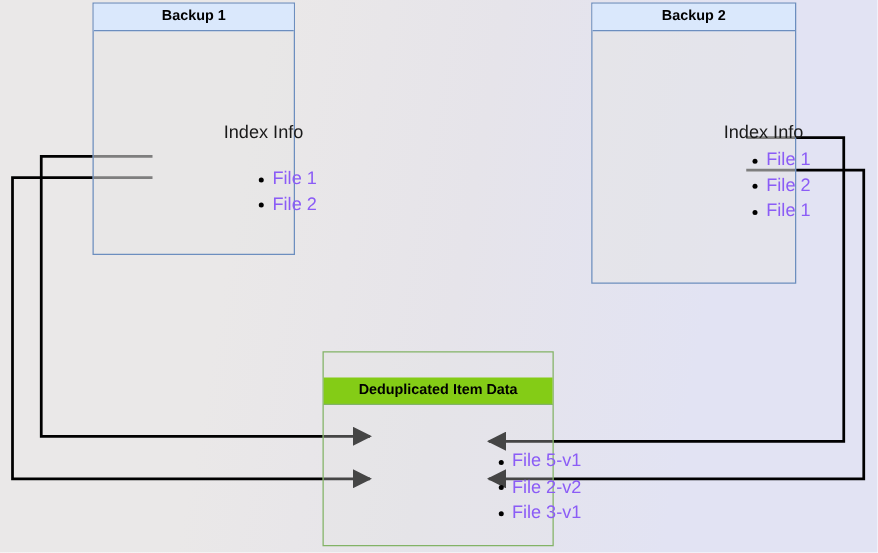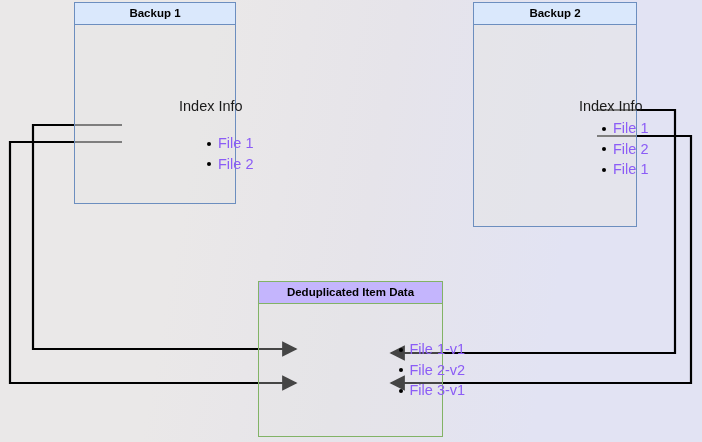--- a/index.html
+++ b/index.html
@@ -65,22 +65,23 @@
     background: #dae8fc;
     border-bottom-color: #6c8ebf;
   }
 
   
   .node.green {
     border-color: #82b366;
     background: rgba(230, 230, 230, 0.30);
   }
   .node.green .node-title {
-    background: #c4b5fd;
+    background: #84cc16;
     border-bottom-color: #82b366;
+    margin-top: 20px;
   }
 
   .section-label {
     position: absolute;
     font-size: 14.5px;
     color: #1a1a1a;
     white-space: nowrap;
     margin-top: 36px;
   }
 
@@ -150,20 +151,20 @@
         <li>File 2</li>
         <li>File 1</li>
       </ul>
     </div>
   </div>
 
   <div class="node green" style="left:258px; top:281px; width:185px; height:156px;">
     <div class="node-title">Deduplicated Item Data</div>
     <div class="node-body">
       <ul class="file-list" style="left:46px; top:35px;">
-        <li>File 1-v1</li>
+        <li>File 5-v1</li>
         <li>File 2-v2</li>
         <li>File 3-v1</li>
       </ul>
     </div>
   </div>
 
 </div>
 
 </body></html>

